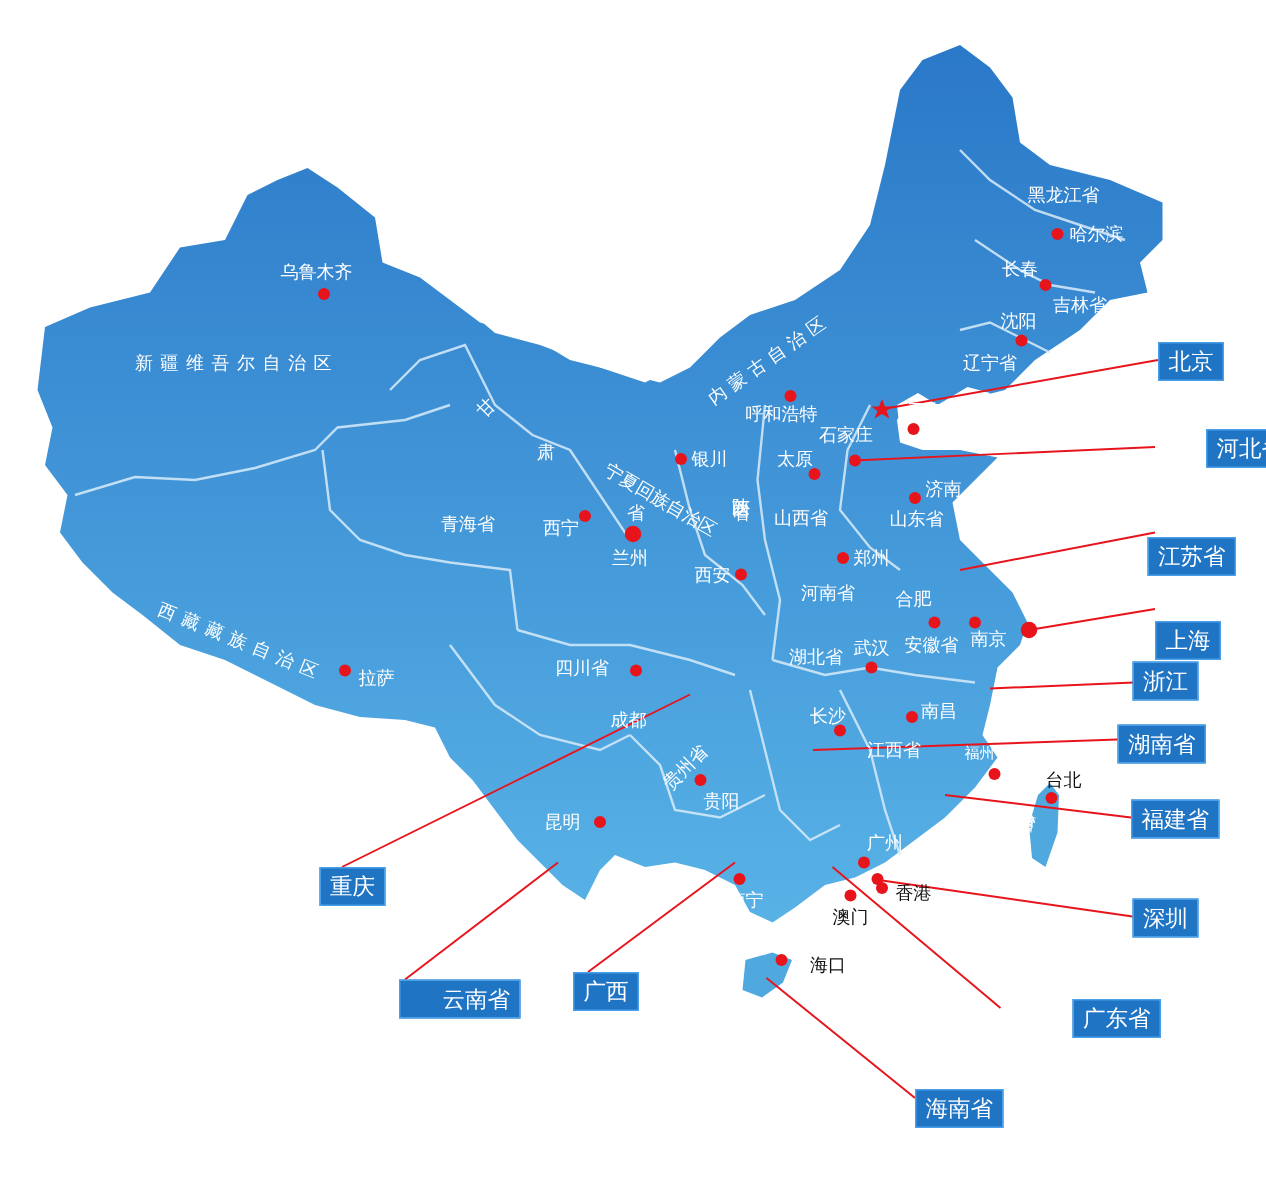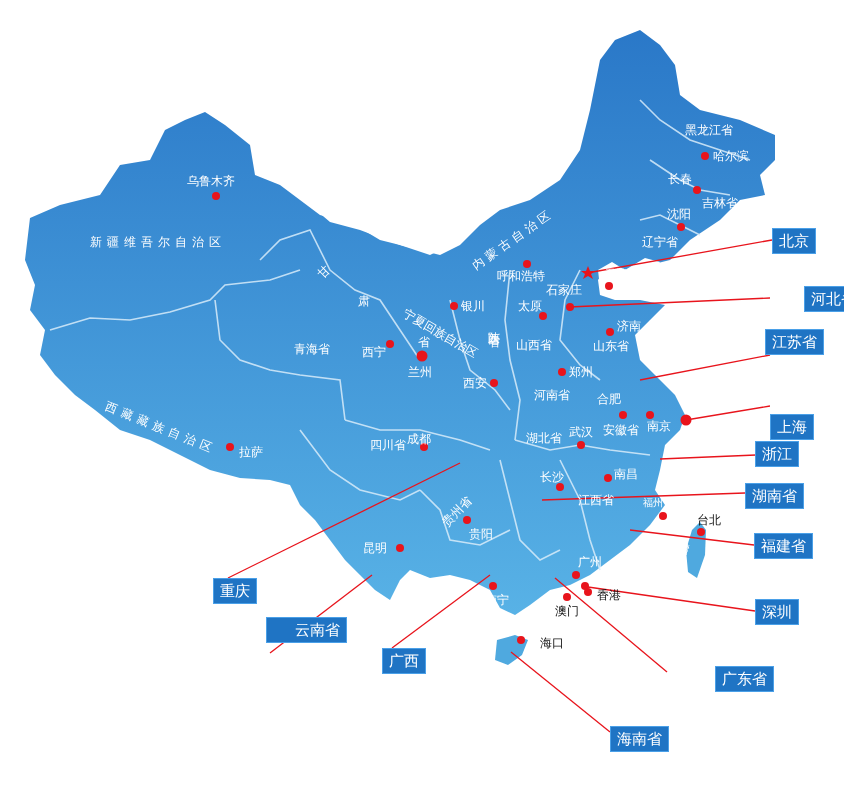--- a/index.html
+++ b/index.html
@@ -135,41 +135,41 @@
 <div class="lbl" style="left:497px;top:270px;">呼和浩特</div>
 <div class="lbl" style="left:518px;top:300px;">太原</div>
 <div class="lbl" style="left:546px;top:284px;">石家庄</div>
 <div class="lbl" style="left:604px;top:268px;">天津</div>
 <div class="lbl" style="left:463px;top:377px;">西安</div>
 <div class="lbl" style="left:569px;top:366px;">郑州</div>
 <div class="lbl" style="left:617px;top:320px;">济南</div>
 <div class="lbl" style="left:597px;top:393px;">合肥</div>
 <div class="lbl" style="left:647px;top:420px;">南京</div>
 <div class="lbl" style="left:569px;top:426px;">武汉</div>
-<div class="lbl" style="left:407px;top:433px;">成都</div>
+<div class="lbl" style="left:407px;top:474px;">成都</div>
 <div class="lbl" style="left:540px;top:471px;">长沙</div>
 <div class="lbl" style="left:614px;top:468px;">南昌</div>
 <div class="lbl" style="left:643px;top:498px;font-size:10px;">福州</div>
 <div class="lbl" style="left:469px;top:528px;">贵阳</div>
 <div class="lbl" style="left:363px;top:542px;">昆明</div>
 <div class="lbl" style="left:485px;top:594px;">南宁</div>
 <div class="lbl" style="left:578px;top:556px;">广州</div>
 <div class="lbl dark" style="left:597px;top:589px;">香港</div>
 <div class="lbl dark" style="left:555px;top:605px;">澳门</div>
 <div class="lbl dark" style="left:540px;top:637px;">海口</div>
 <div class="lbl dark" style="left:697px;top:514px;">台北</div>
 <div class="lbl" style="left:713px;top:150px;">哈尔滨</div>
 <div class="lbl" style="left:668px;top:173px;">长春</div>
 <div class="lbl" style="left:667px;top:208px;">沈阳</div>
 
 <div class="box" style="left:772px;top:228px;">北京</div>
 <div class="box" style="left:768px;top:286px;margin-left:36px;">河北省</div>
-<div class="box" style="left:765px;top:329px;text-align:right;">江苏省</div>
+<div class="box" style="left:765px;top:358px;text-align:right;">江苏省</div>
 <div class="box" style="left:770px;top:414px;">上海</div>
 <div class="box" style="left:755px;top:441px;">浙江</div>
 <div class="box" style="left:745px;top:483px;">湖南省</div>
 <div class="box" style="left:754px;top:533px;">福建省</div>
 <div class="box" style="left:755px;top:599px;">深圳</div>
 <div class="box" style="left:667px;top:666px;margin-left:48px;">广东省</div>
 <div class="box" style="left:610px;top:726px;">海南省</div>
 <div class="box" style="left:382px;top:648px;">广西</div>
-<div class="box" style="left:266px;top:617px;padding-left:28px;">云南省</div>
+<div class="box" style="left:266px;top:653px;padding-left:28px;">云南省</div>
 <div class="box" style="left:213px;top:578px;">重庆</div>
 
 </body></html>

